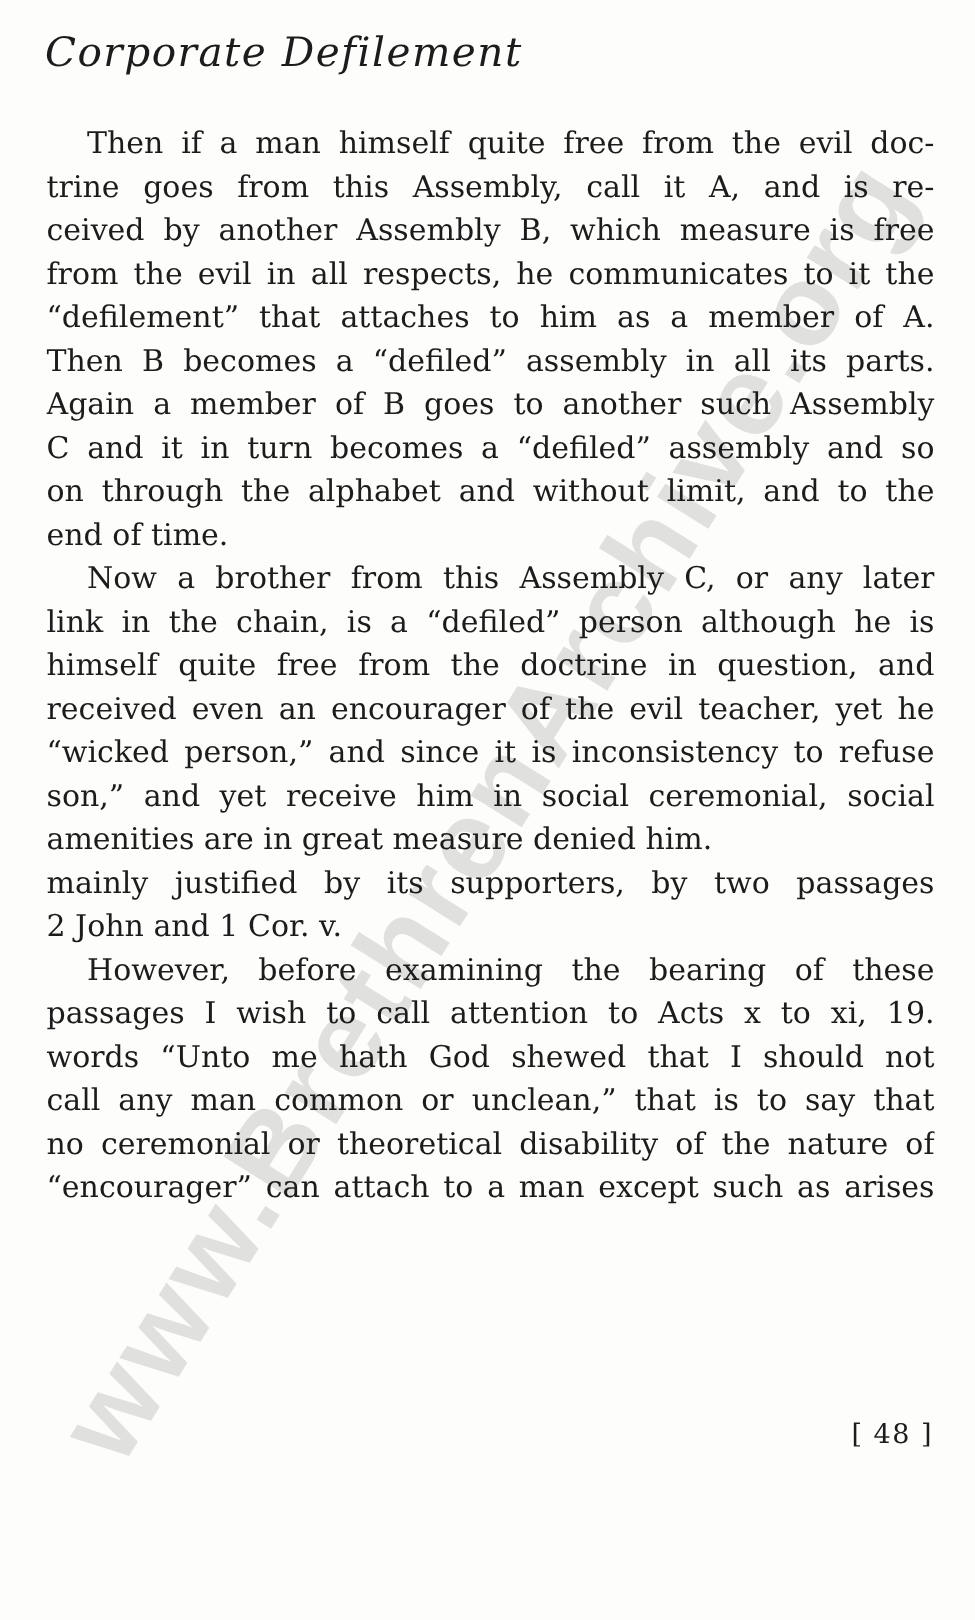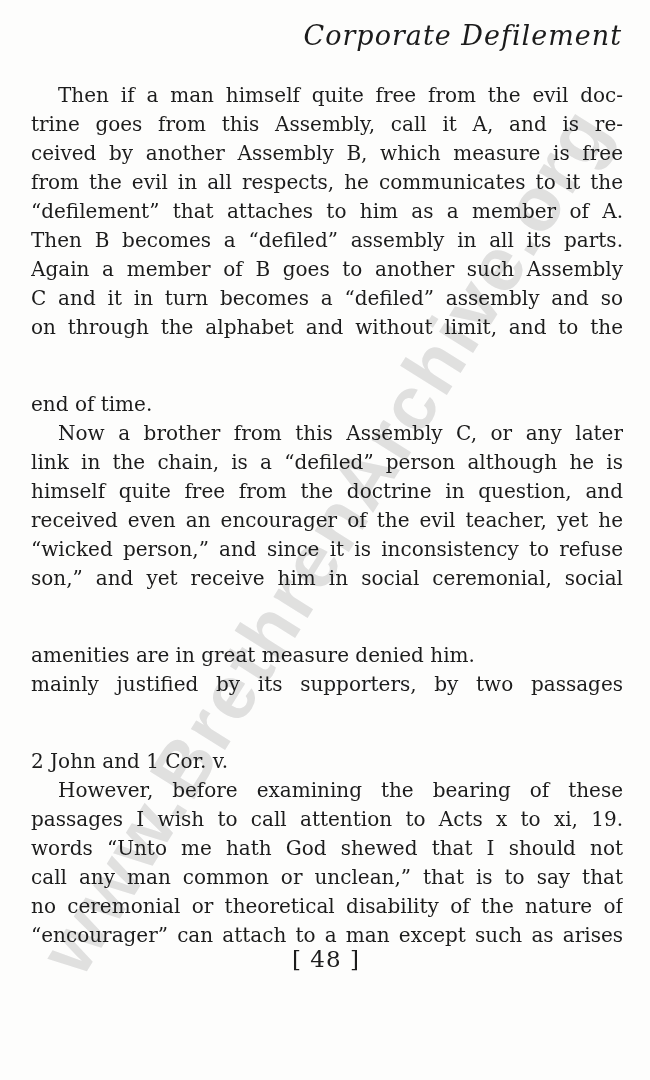--- a/index.html
+++ b/index.html
@@ -21,45 +21,45 @@
     letter-spacing: 3px;
     color: #d9d9d9;
     opacity: 0.8;
     white-space: nowrap;
     z-index: 0;
     user-select: none;
   }
   .page-title {
     position: absolute;
     top: 20px; left: 30px; width: 592px;
-    text-align: right;
+    text-align: left;
     font-style: italic;
     font-size: 27px;
     letter-spacing: 1px;
     z-index: 1;
   }
   .body-text {
     position: absolute;
     top: 81px; left: 31px; width: 592px;
     font-size: 20px;
     z-index: 1;
   }
   .line {
     height: 29px;
     line-height: 29px;
     overflow: hidden;
   }
   .j { text-align: justify; text-align-last: justify; }
   .first { text-indent: 27px; }
-  .last { text-align: left; text-align-last: left; margin-top: 48px; }
+  .last { text-align: left; text-align-last: left; }
   .footer {
     position: absolute;
     top: 946px; left: 30px; width: 592px;
-    text-align: center;
-    font-size: 23px;
+    text-align: right;
+    font-size: 18px;
     letter-spacing: 1px;
     z-index: 1;
   }
 </style>
 </head>
 <body>
 
 <div class="watermark">www.BrethrenArchive.org</div>
 
 <div class="page-title">Corporate Defilement</div>

